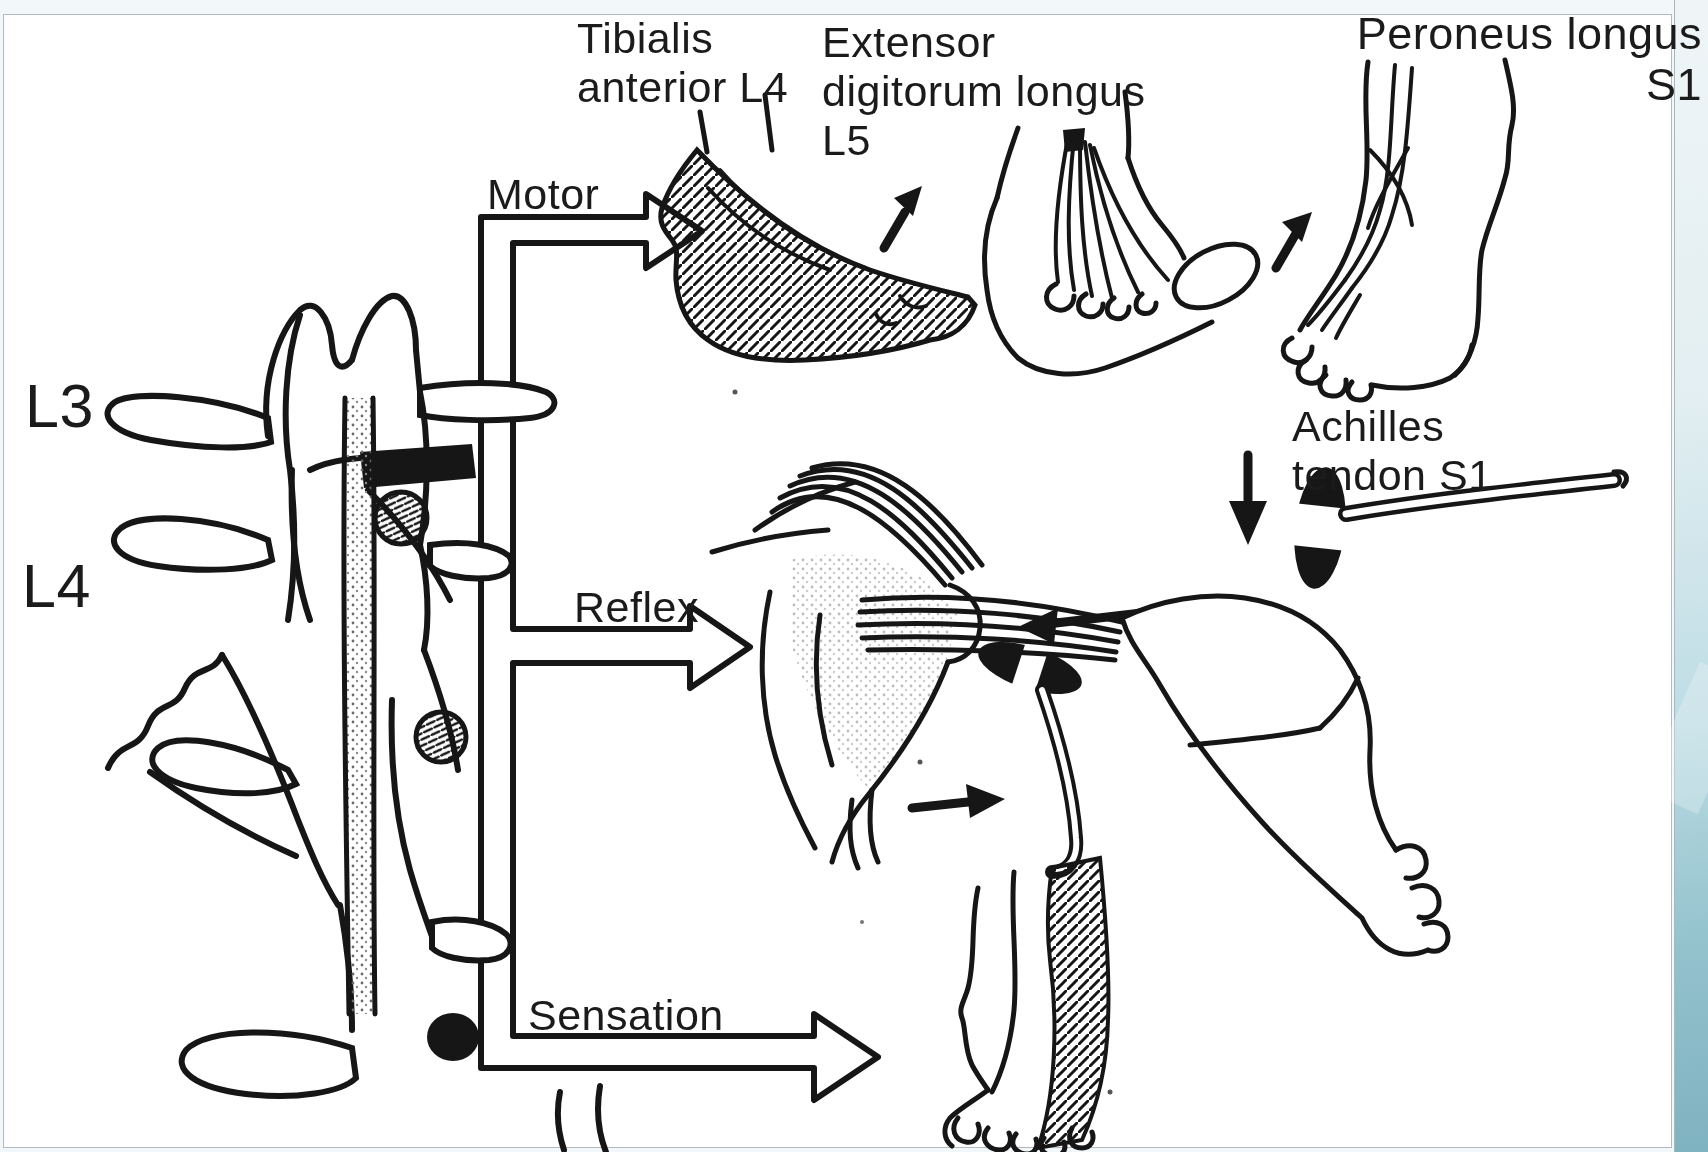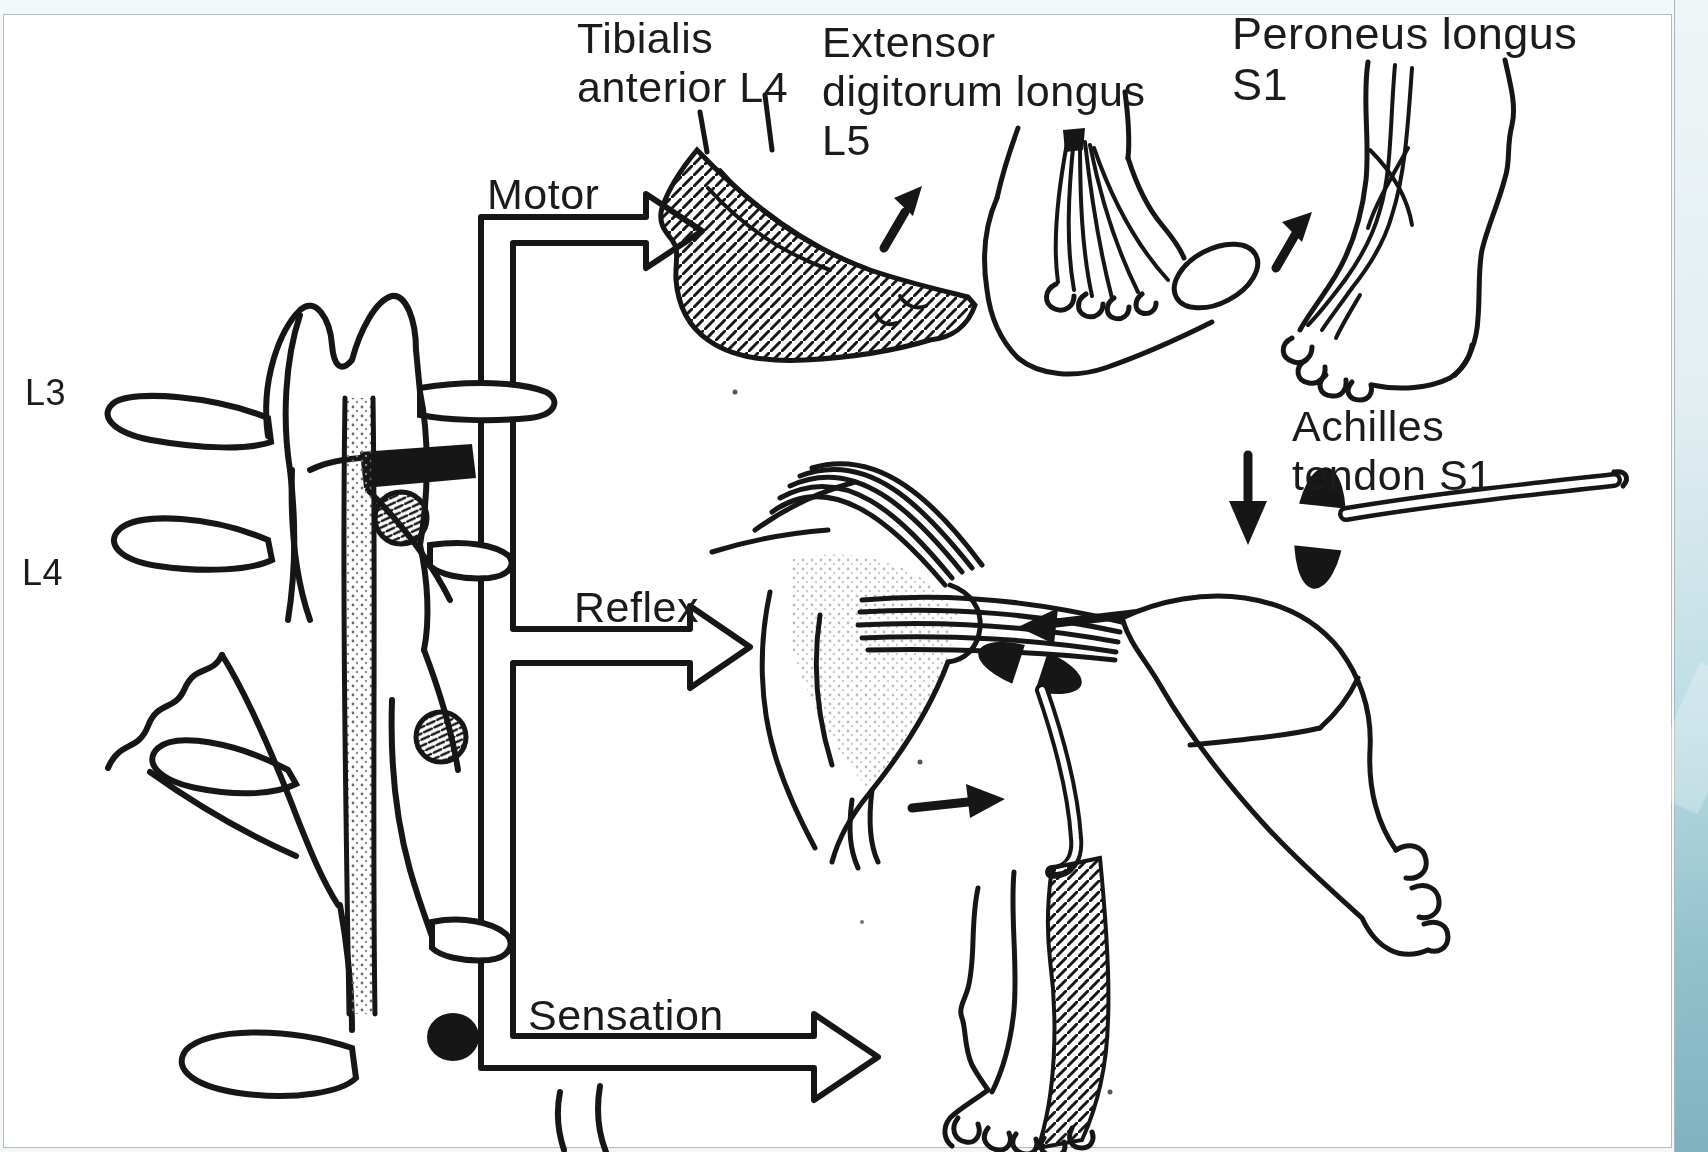--- a/index.html
+++ b/index.html
@@ -20,22 +20,22 @@
   }
   .accent-strip:after{
     content:"";position:absolute;left:-6px;top:58%;width:60px;height:140px;
     background:rgba(255,255,255,.25);transform:rotate(24deg);
   }
   svg.art{position:absolute;left:0;top:0;width:1708px;height:1152px;z-index:1;}
   .label{
     position:absolute;z-index:2;color:#1b1b1b;
     font-size:43px;line-height:1.14;letter-spacing:.5px;white-space:pre-line;
   }
-  .label.big{font-size:36px;}
-  .label.center{text-align:left;}
+  .label.big{font-size:61px;}
+  .label.center{text-align:right;}
 </style>
 </head>
 <body>
 
 <div class="stage">
 
   <div class="image-panel"></div>
   <div class="accent-strip"></div>
 
   <svg class="art" viewBox="0 0 1708 1152" aria-hidden="true">

